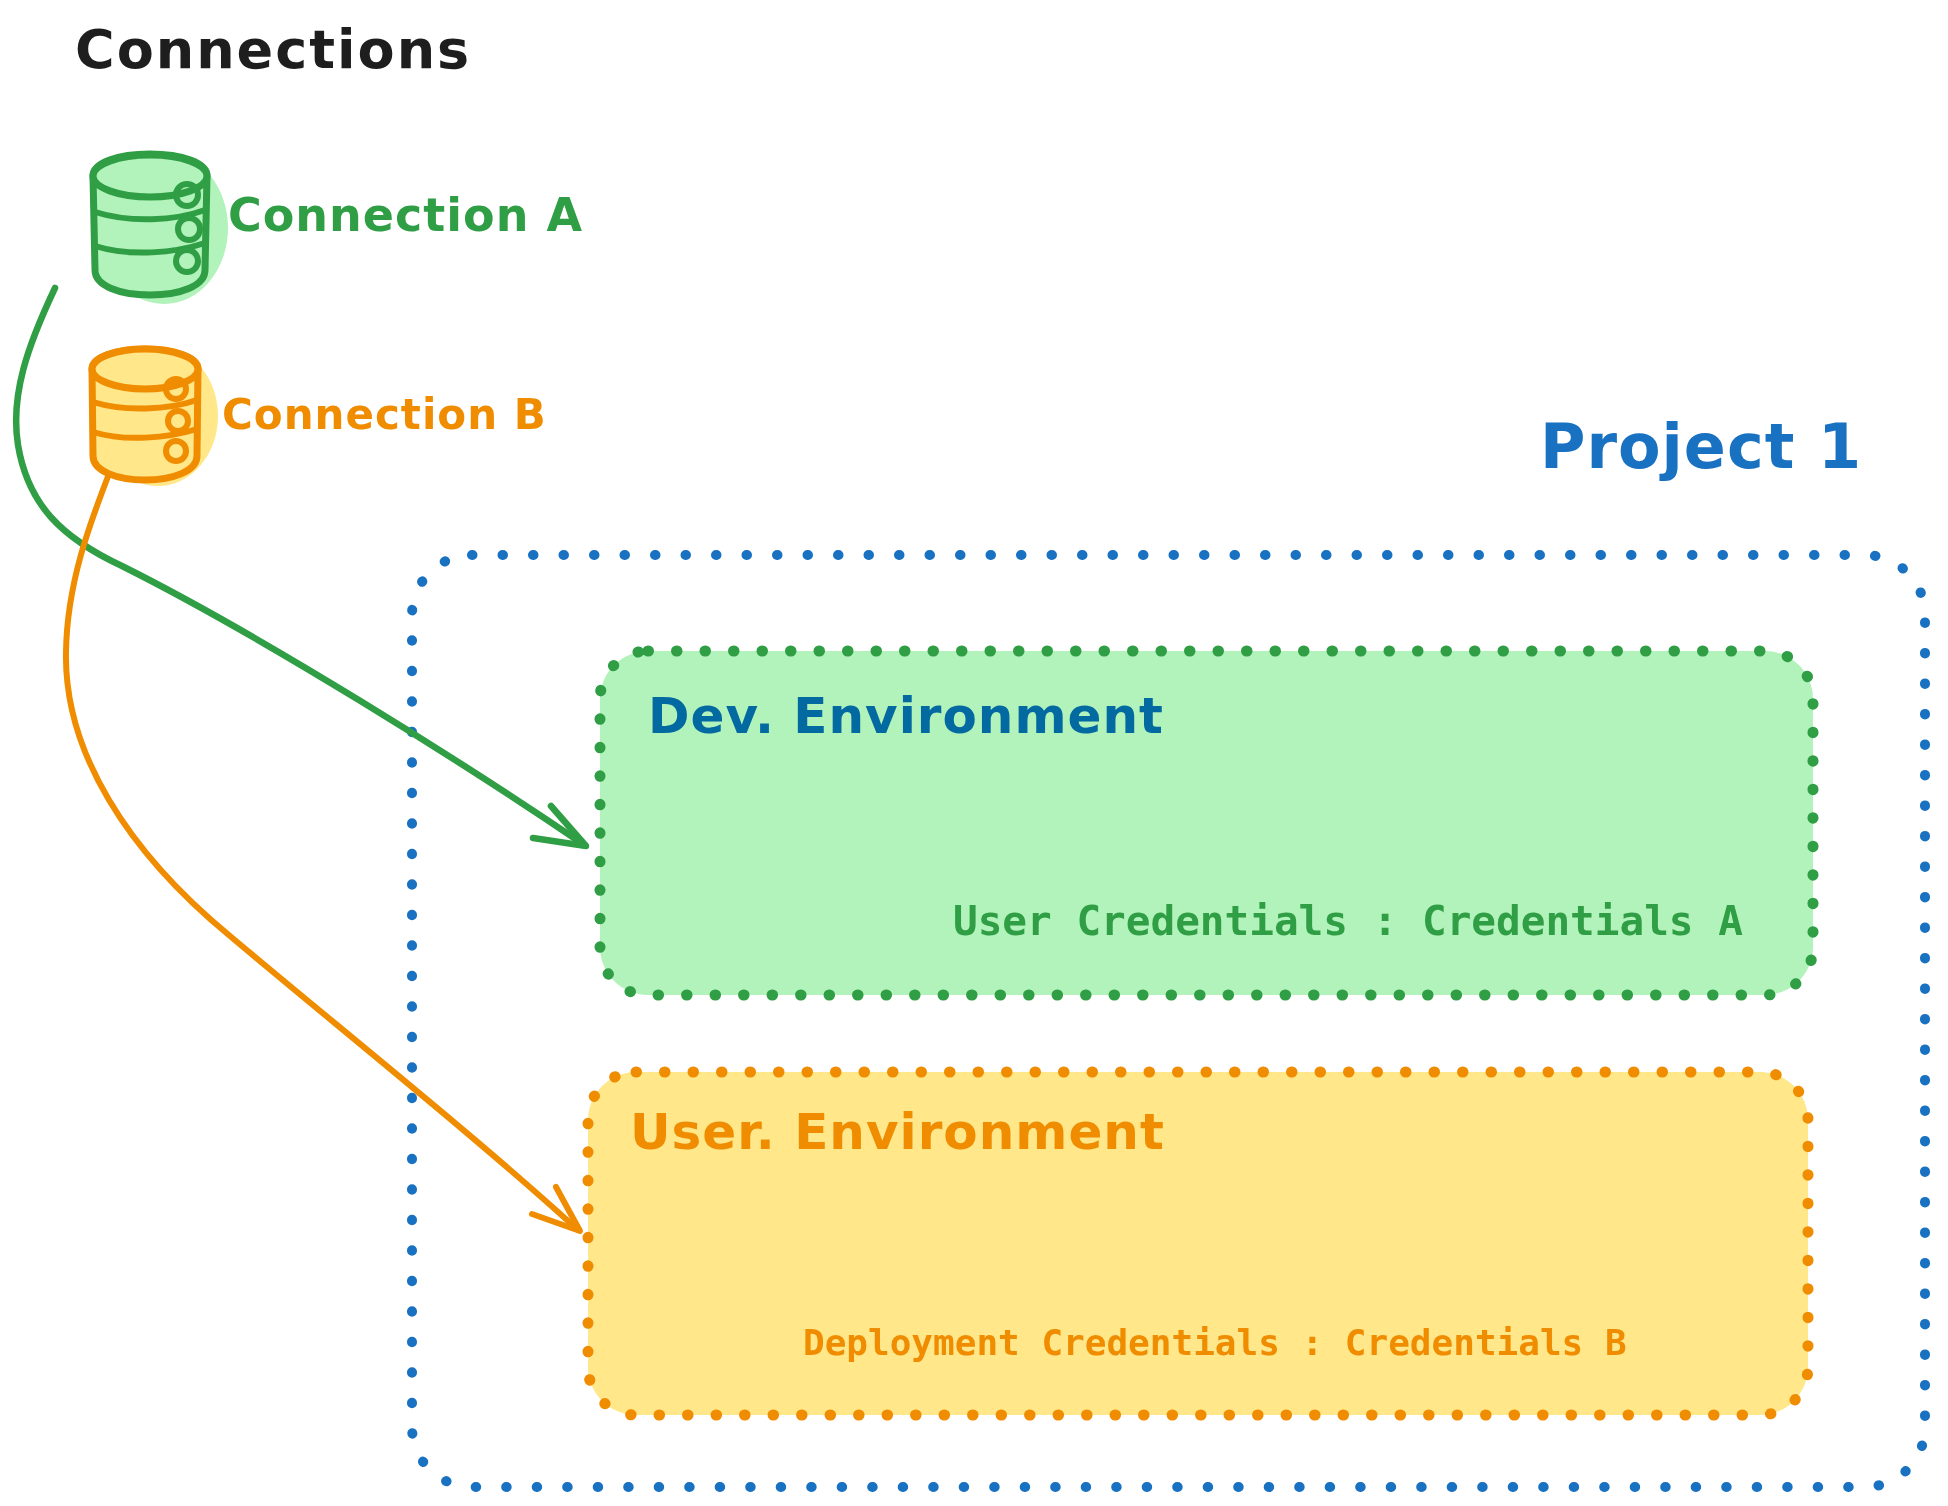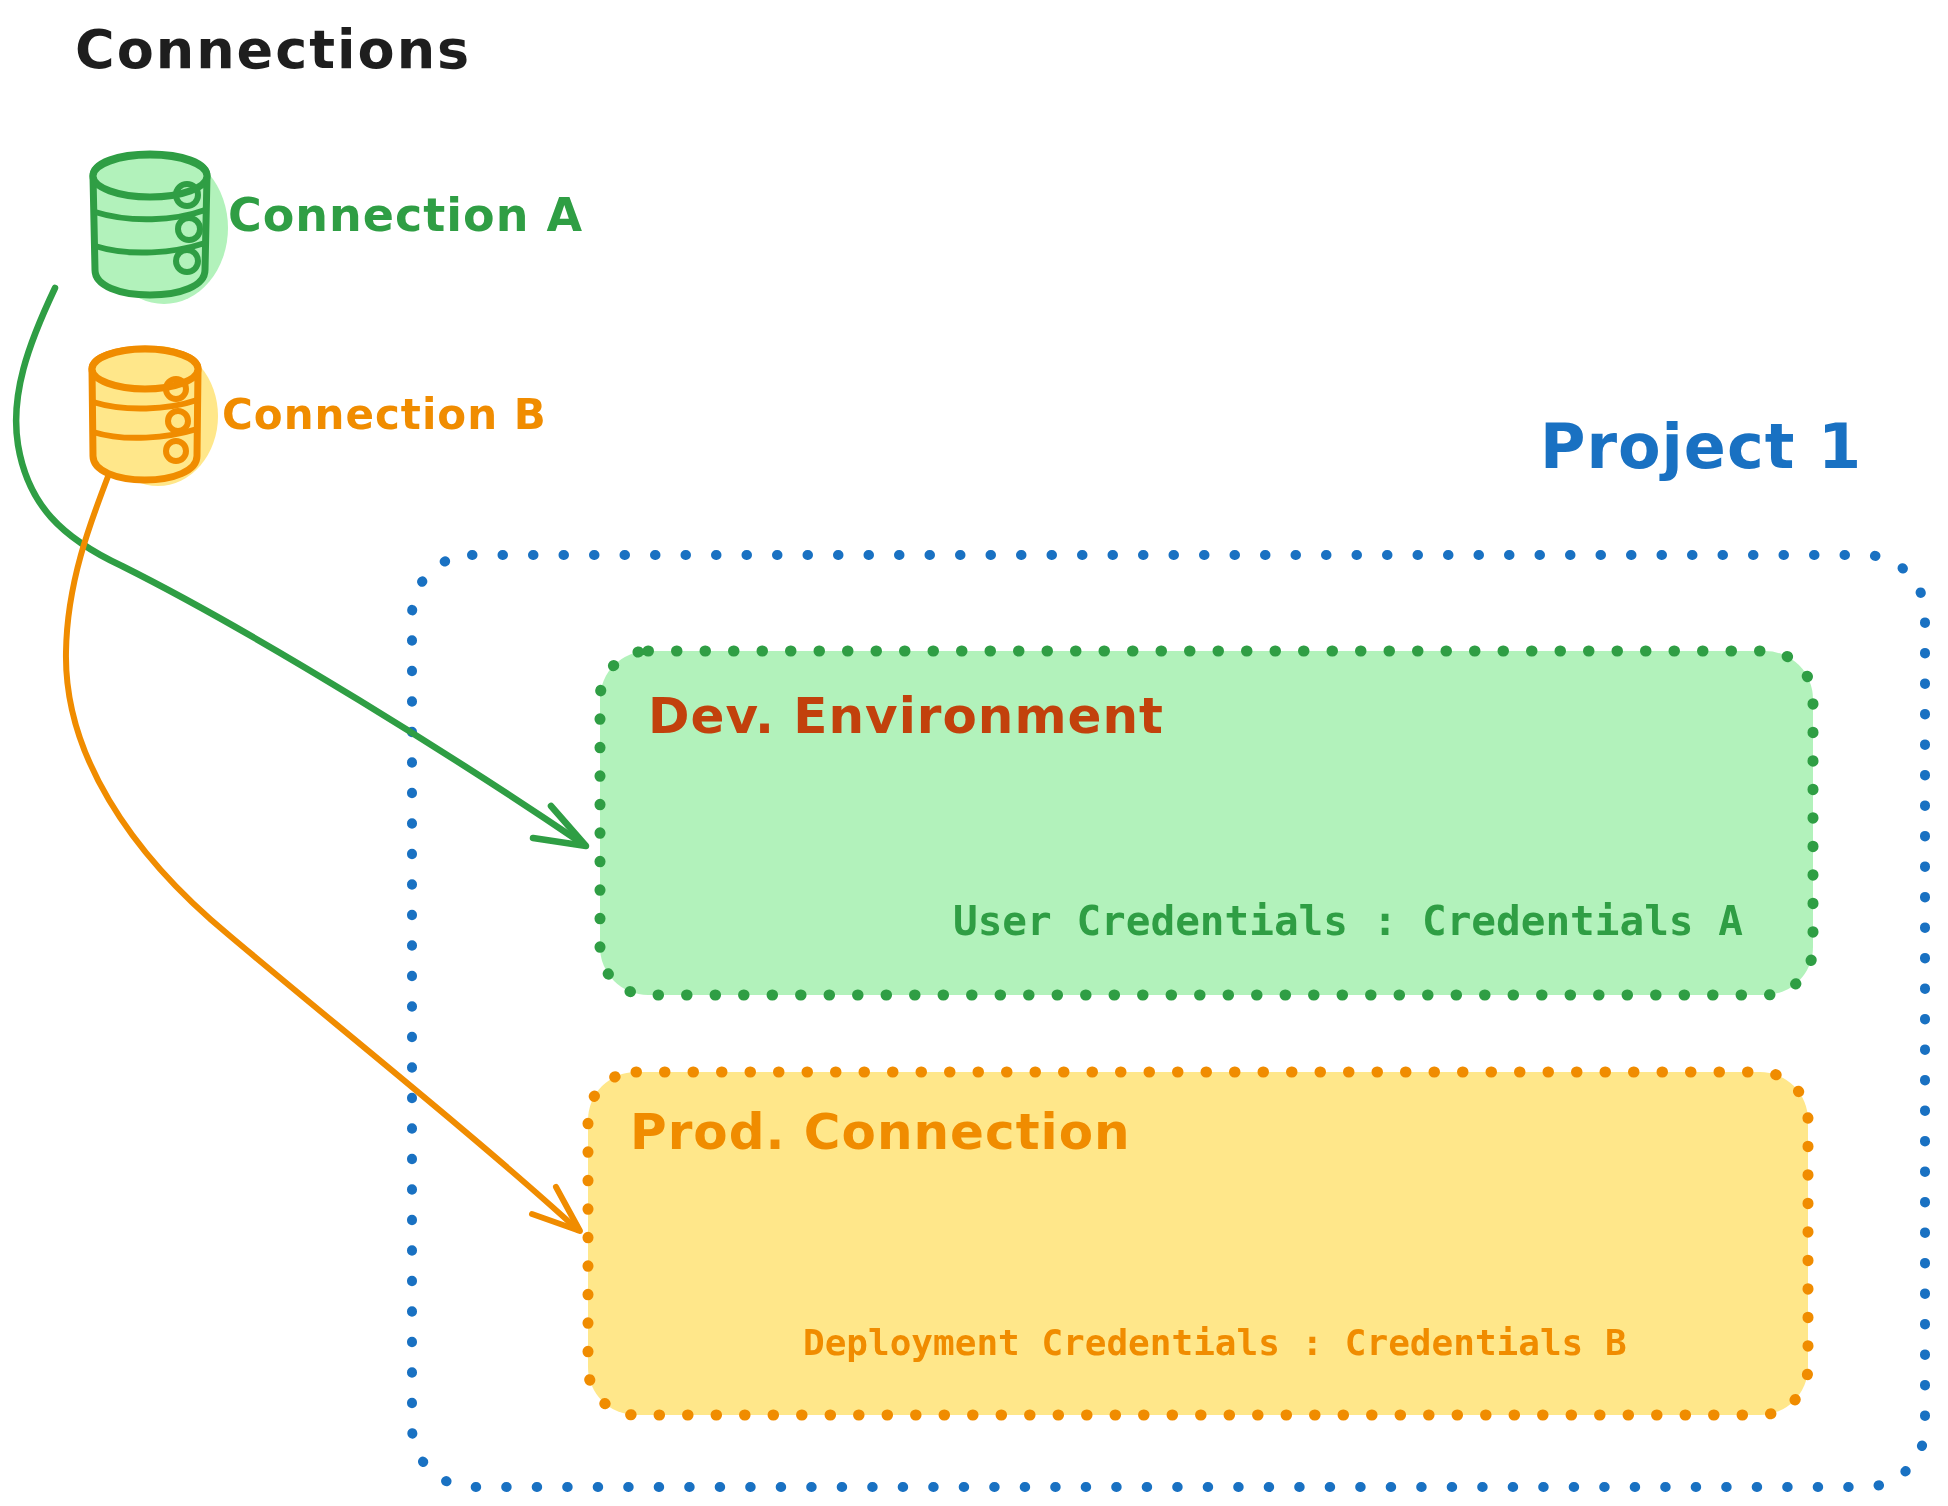--- a/index.html
+++ b/index.html
@@ -10,21 +10,21 @@
     overflow:hidden;
     font-family:"DejaVu Sans", sans-serif;
     padding-left:16px;
   }
   .diagram-layer{position:absolute;left:0;top:0;width:1948px;height:1506px;}
   .label{position:absolute;white-space:nowrap;line-height:1.2;}
   .t-connections{left:75px;top:18px;font-size:54px;font-weight:700;color:#1e1e1e;letter-spacing:2px;}
   .t-conn-a{left:228px;top:188px;font-size:46px;font-weight:700;color:#2f9e44;letter-spacing:1px;}
   .t-conn-b{left:222px;top:390px;font-size:42px;font-weight:700;color:#f08c00;letter-spacing:1px;}
   .t-project{left:1540px;top:410px;font-size:62px;font-weight:700;color:#1971c2;letter-spacing:1px;}
-  .t-dev{left:648px;top:686px;font-size:50px;font-weight:700;color:#c2410c;letter-spacing:1px;}
+  .t-dev{left:648px;top:686px;font-size:50px;font-weight:700;color:#0369a1;letter-spacing:1px;}
   .t-prod{left:630px;top:1102px;font-size:50px;font-weight:700;color:#f08c00;letter-spacing:1px;}
   .t-dev-cred{left:953px;top:897px;font-size:41px;font-weight:700;color:#2f9e44;font-family:"DejaVu Sans Mono", monospace;}
   .t-prod-cred{left:803px;top:1321px;font-size:36px;font-weight:700;color:#f08c00;font-family:"DejaVu Sans Mono", monospace;}
 </style>
 </head>
 <body>
 
 <div class="canvas">
 
   <svg class="diagram-layer" viewBox="0 0 1948 1506" xmlns="http://www.w3.org/2000/svg">
@@ -73,17 +73,17 @@
   <div class="label t-conn-a">Connection A</div>
 
   <div class="label t-conn-b">Connection B</div>
 
   <div class="label t-project">Project 1</div>
 
   <div class="label t-dev">Dev. Environment</div>
 
   <div class="label t-dev-cred">User Credentials : Credentials A</div>
 
-  <div class="label t-prod">Prod. Connection</div>
+  <div class="label t-prod">User. Environment</div>
 
   <div class="label t-prod-cred">Deployment Credentials : Credentials B</div>
 
 </div>
 
 </body></html>

